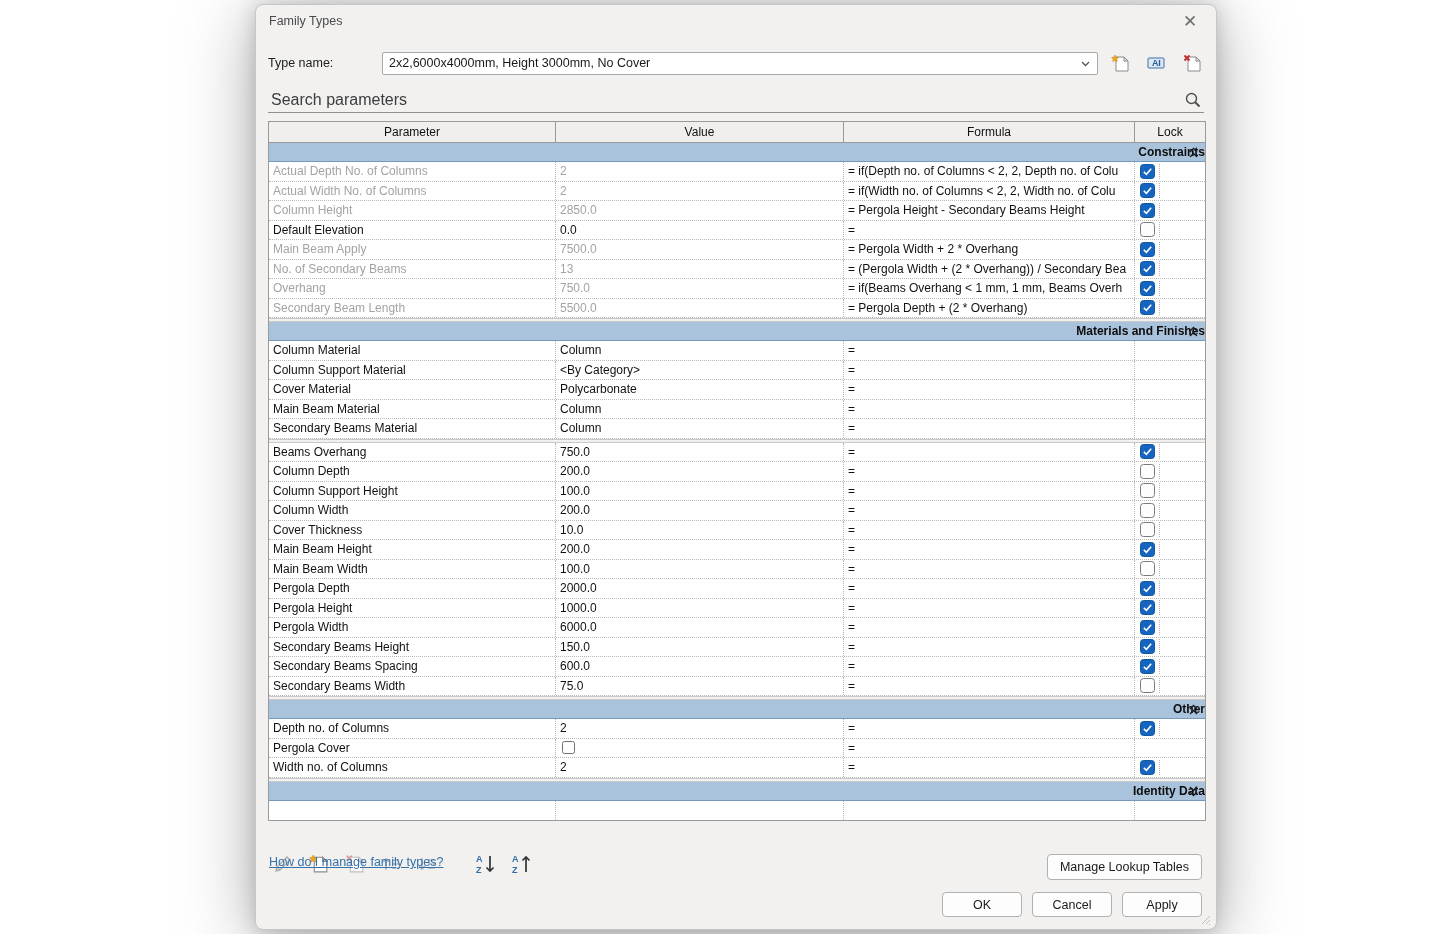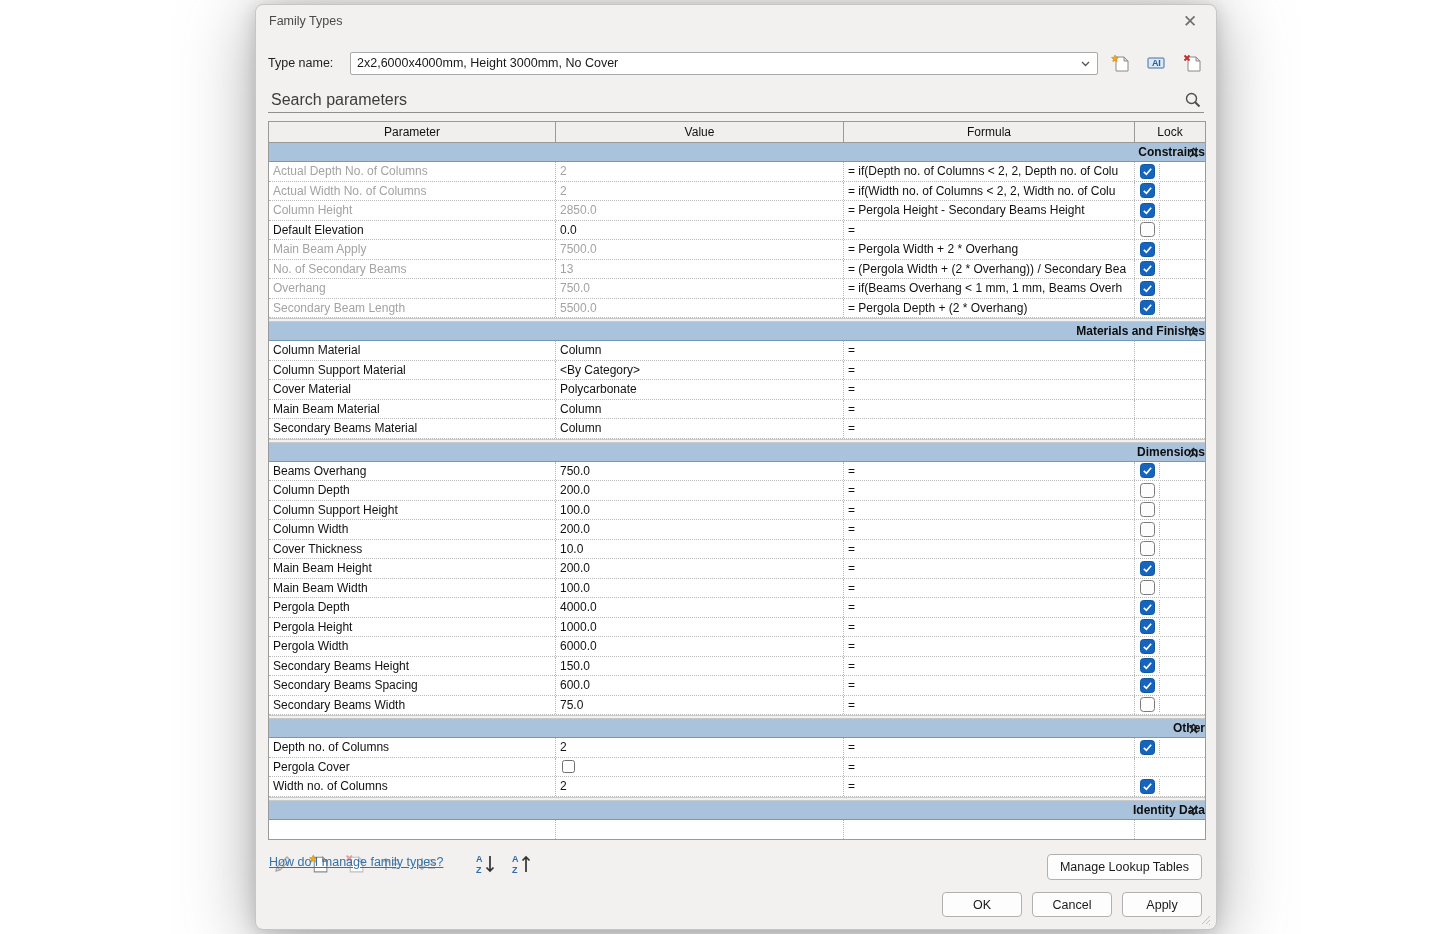--- a/index.html
+++ b/index.html
@@ -13,21 +13,21 @@
   }
 
   .titlebar { position:absolute; left:0; top:0; right:0; height:32px; }
   .title { position:absolute; left:13px; top:9px; font-size:12.5px; color:#4a4a4a; }
   .close-x { position:absolute; right:16px; top:7px; width:20px; height:20px;
     color:#6f6f6f; font-size:17px; line-height:20px; text-align:center; cursor:default; }
 
   .type-row { position:absolute; left:12px; top:46px; right:12px; height:24px; display:flex; align-items:center; }
   .type-label { font-size:12.5px; color:#222; width:82px; }
   .type-select { flex:1; height:23px; background:#fff; border:1px solid #a9a9a9; border-radius:2px;
-    display:flex; align-items:center; padding:0 6px; font-size:12.5px; color:#1a1a1a; position:relative; }
+    display:flex; align-items:center; padding:0 6px; font-size:12.5px; color:#1a1a1a; position:relative;margin-left:32px; }
   .type-select .chev { position:absolute; right:7px; top:8px; width:9px; height:6px; }
   .tb-icons { display:flex; gap:12px; margin-left:10px; }
   .tb-icon { width:24px; height:24px; display:flex; align-items:center; justify-content:center; }
 
   .search-row { position:absolute; left:12px; top:82px; right:12px; height:26px;
     border-bottom:1px solid #8f8f8f; display:flex; align-items:center; }
   .search-input { flex:1; border:none; background:transparent; outline:none;
     font-size:16px; color:#333; padding-left:3px; font-family:"Liberation Sans", sans-serif; }
   .search-input::placeholder { color:#3c3c3c; }
   .search-icon { width:18px; height:18px; margin-right:2px; }
@@ -303,26 +303,20 @@
         <div class="prow">
           <div class="cell col-p">Secondary Beams Material</div>
           <div class="cell col-v">Column</div>
           <div class="cell col-f">=</div>
           <div class="cell lockcell">
             <span class="lock-sub"></span>
             <span class="lock-rest"></span>
           </div>
         </div>
         <div class="gap"></div>
-        <div class="section-header">
-          <span class="section-title">Dimensions</span>
-          <svg viewBox="0 0 11 13" class="sec-chev">
-            <path d="M2 6 L5.5 2.5 L9 6 M2 11 L5.5 7.5 L9 11" fill="none" stroke="#1a1a1a" stroke-width="1.3"></path>
-          </svg>
-        </div>
         <div class="prow">
           <div class="cell col-p">Beams Overhang</div>
           <div class="cell col-v">750.0</div>
           <div class="cell col-f">=</div>
           <div class="cell lockcell">
             <span class="lock-sub">
               <span class="cb checked">
                 <svg viewBox="0 0 12 12" width="11" height="11">
                   <path d="M2 6.5 L4.8 9 L10 3" fill="none" stroke="#fff" stroke-width="1.8"></path>
                 </svg>
@@ -396,21 +390,21 @@
           <div class="cell col-f">=</div>
           <div class="cell lockcell">
             <span class="lock-sub">
               <span class="cb unchecked"></span>
             </span>
             <span class="lock-rest"></span>
           </div>
         </div>
         <div class="prow">
           <div class="cell col-p">Pergola Depth</div>
-          <div class="cell col-v">4000.0</div>
+          <div class="cell col-v">2000.0</div>
           <div class="cell col-f">=</div>
           <div class="cell lockcell">
             <span class="lock-sub">
               <span class="cb checked">
                 <svg viewBox="0 0 12 12" width="11" height="11">
                   <path d="M2 6.5 L4.8 9 L10 3" fill="none" stroke="#fff" stroke-width="1.8"></path>
                 </svg>
               </span>
             </span>
             <span class="lock-rest"></span>

